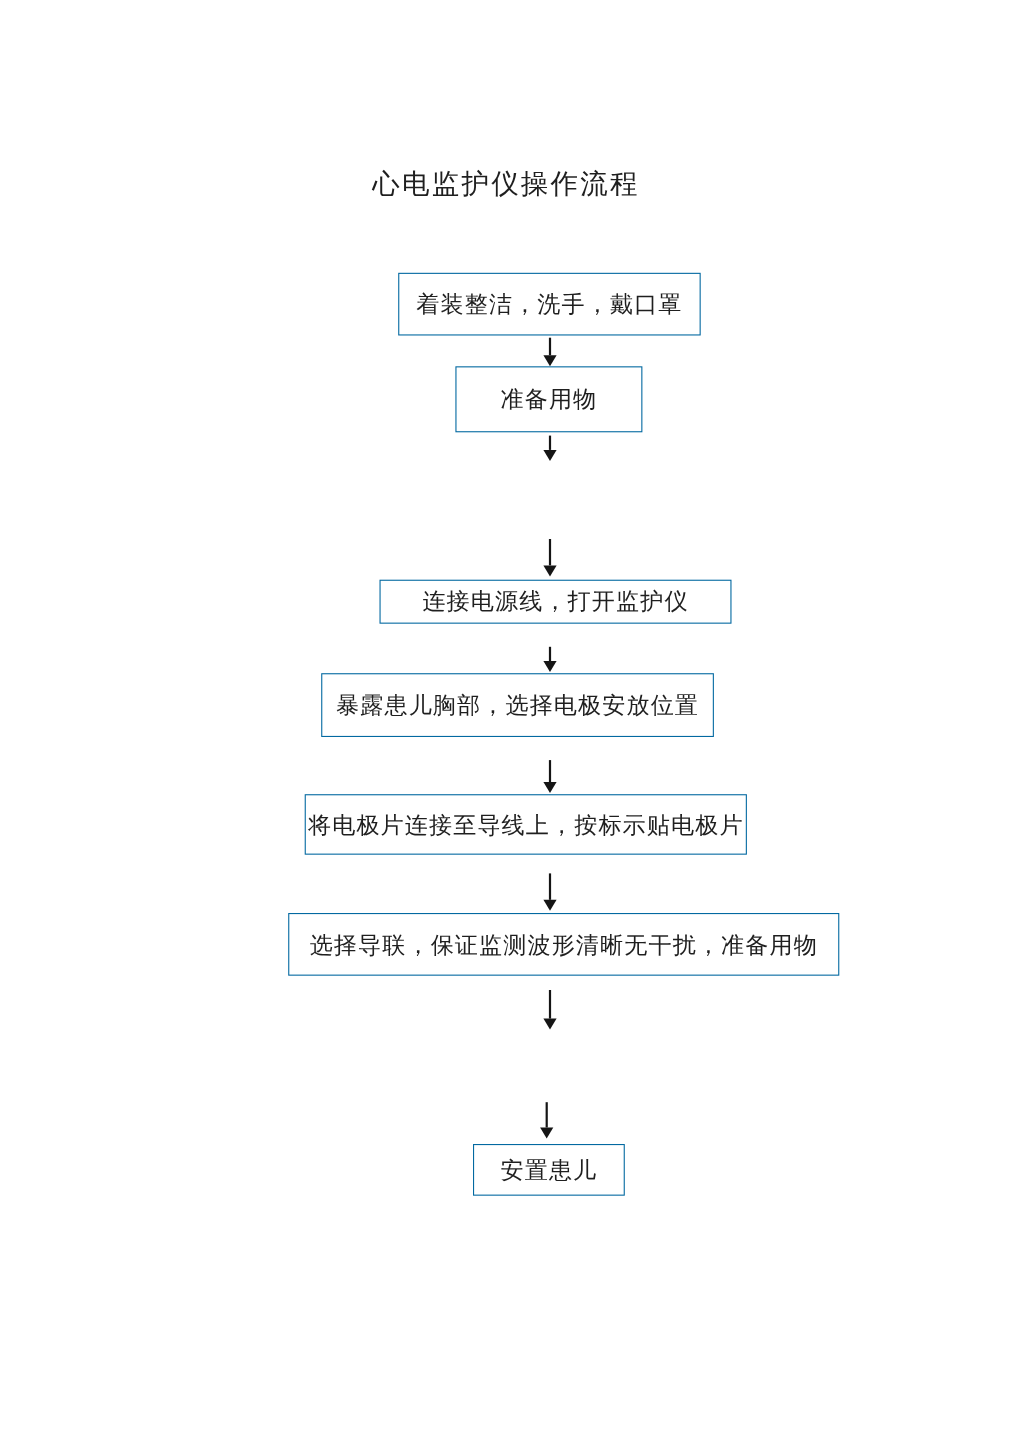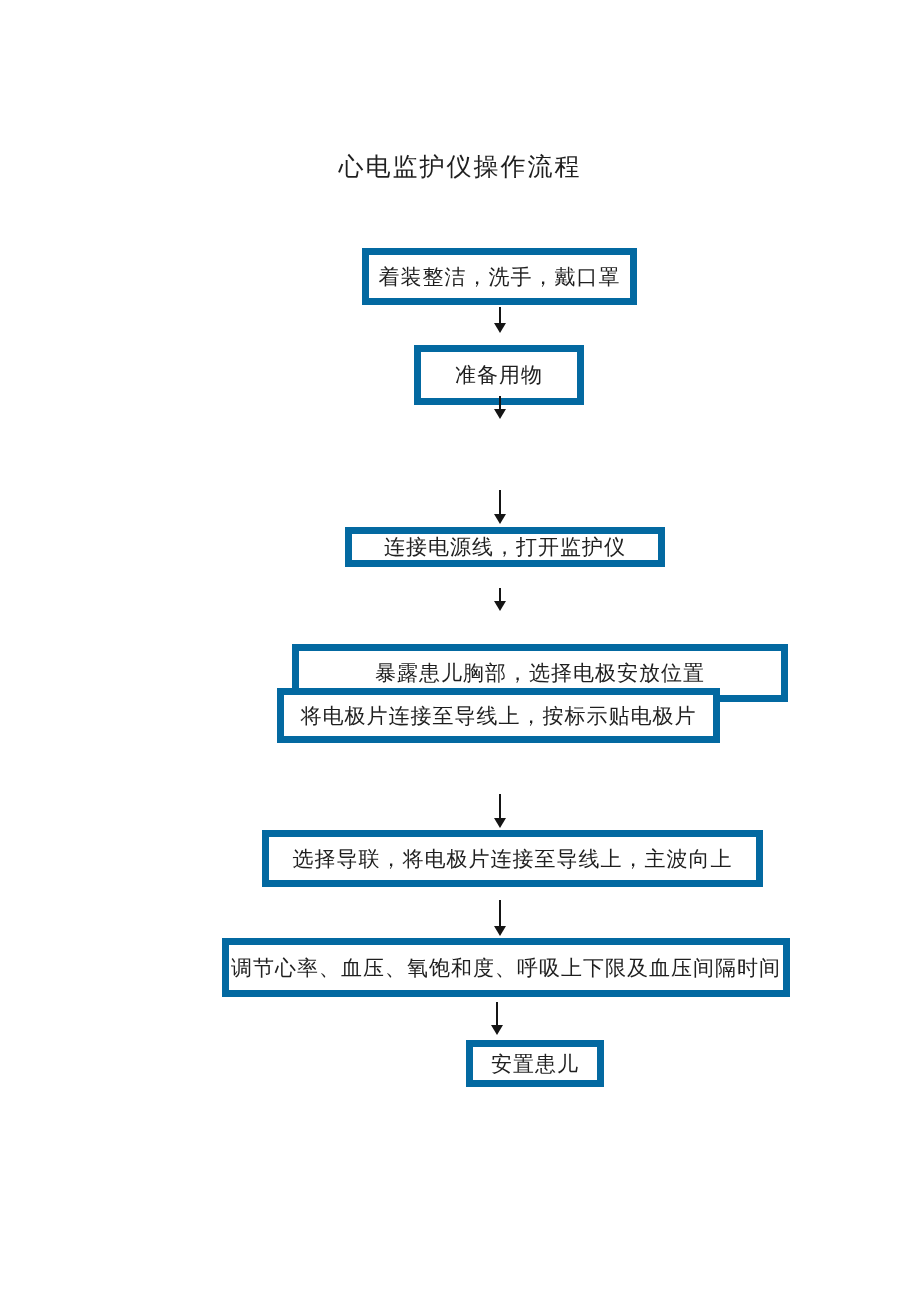--- a/index.html
+++ b/index.html
@@ -23,21 +23,21 @@
     width: 920px;
     text-align: center;
     font-size: 25px;
     letter-spacing: 2px;
     color: #1f1f1f;
     font-weight: 400;
   }
   .flow-box {
     position: absolute;
     box-sizing: border-box;
-    border: 7px solid #0369a1;
+    border: 1px solid #0369a1;
     background: #ffffff;
     display: flex;
     align-items: center;
     justify-content: center;
     font-size: 21px;
     letter-spacing: 1px;
     color: #1f1f1f;
     white-space: nowrap;
   }
   .connector {
@@ -67,63 +67,62 @@
 
   <div class="doc-title">心电监护仪操作流程</div>
 
   <div class="flow-box" style="left:362px; top:248px; width:275px; height:57px;">着装整洁，洗手，戴口罩</div>
 
   <div class="connector" style="left:493px; top:307px; height:26px;">
     <div class="line"></div>
     <div class="head"></div>
   </div>
 
-  <div class="flow-box" style="left:414px; top:333px; width:170px; height:60px;margin-top:12px;">准备用物</div>
+  <div class="flow-box" style="left:414px; top:333px; width:170px; height:60px;">准备用物</div>
 
   <div class="connector" style="left:493px; top:396px; height:23px;">
     <div class="line"></div>
     <div class="head"></div>
   </div>
 
 
   <div class="connector" style="left:493px; top:490px; height:34px;">
     <div class="line"></div>
     <div class="head"></div>
   </div>
 
   <div class="flow-box" style="left:345px; top:527px; width:320px; height:40px;">连接电源线，打开监护仪</div>
 
   <div class="connector" style="left:493px; top:588px; height:23px;">
     <div class="line"></div>
     <div class="head"></div>
   </div>
 
-  <div class="flow-box" style="left:292px; top:644px; width:496px; height:58px;">暴露患儿胸部，选择电极安放位置</div>
+  <div class="flow-box" style="left:292px; top:612px; width:357px; height:58px;">暴露患儿胸部，选择电极安放位置</div>
 
   <div class="connector" style="left:493px; top:691px; height:30px;">
     <div class="line"></div>
     <div class="head"></div>
   </div>
 
-  <div class="flow-box" style="left:277px; top:688px; width:443px; height:55px;">将电极片连接至导线上，按标示贴电极片</div>
+  <div class="flow-box" style="left:277px; top:722px; width:402px; height:55px;">将电极片连接至导线上，按标示贴电极片</div>
 
   <div class="connector" style="left:493px; top:794px; height:34px;">
     <div class="line"></div>
     <div class="head"></div>
   </div>
 
-  <div class="flow-box" style="left:262px; top:830px; width:501px; height:57px;">选择导联，将电极片连接至导线上，主波向上</div>
+  <div class="flow-box" style="left:262px; top:830px; width:501px; height:57px;">选择导联，保证监测波形清晰无干扰，准备用物</div>
 
   <div class="connector" style="left:493px; top:900px; height:36px;">
     <div class="line"></div>
     <div class="head"></div>
   </div>
 
-  <div class="flow-box" style="left:222px; top:938px; width:568px; height:59px;">调节心率、血压、氧饱和度、呼吸上下限及血压间隔时间</div>
 
   <div class="connector" style="left:490px; top:1002px; height:33px;">
     <div class="line"></div>
     <div class="head"></div>
   </div>
 
-  <div class="flow-box" style="left:430px; top:1040px; width:138px; height:47px;margin-left:36px;">安置患儿</div>
+  <div class="flow-box" style="left:430px; top:1040px; width:138px; height:47px;">安置患儿</div>
 
 </div>
 
 </body></html>

